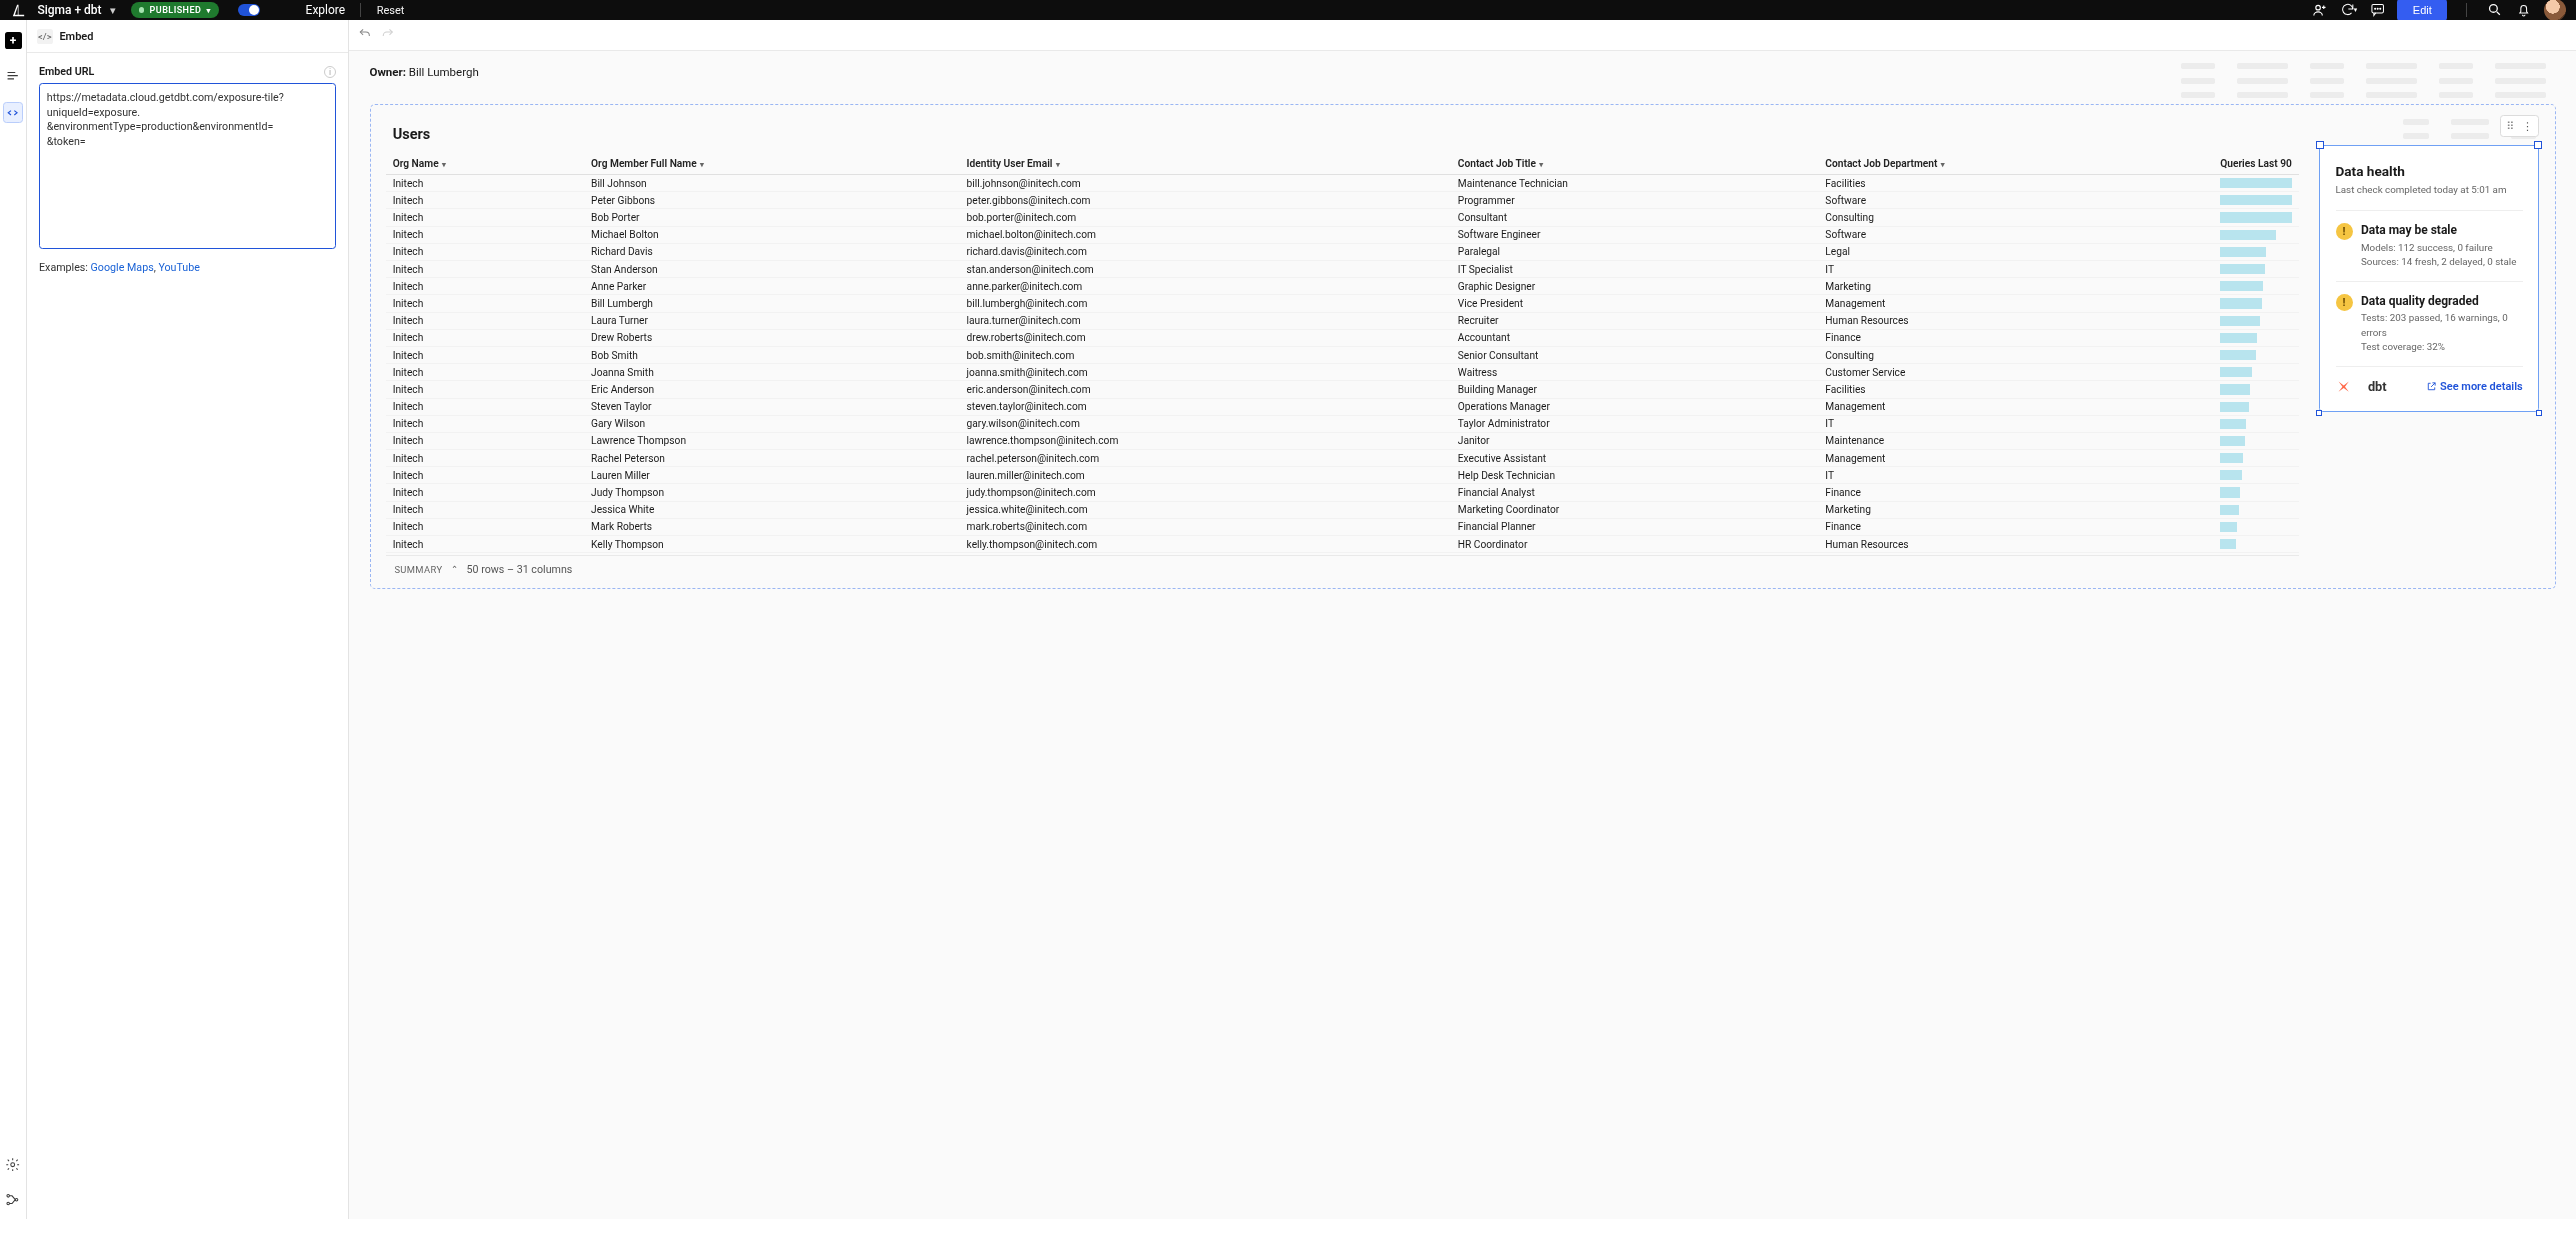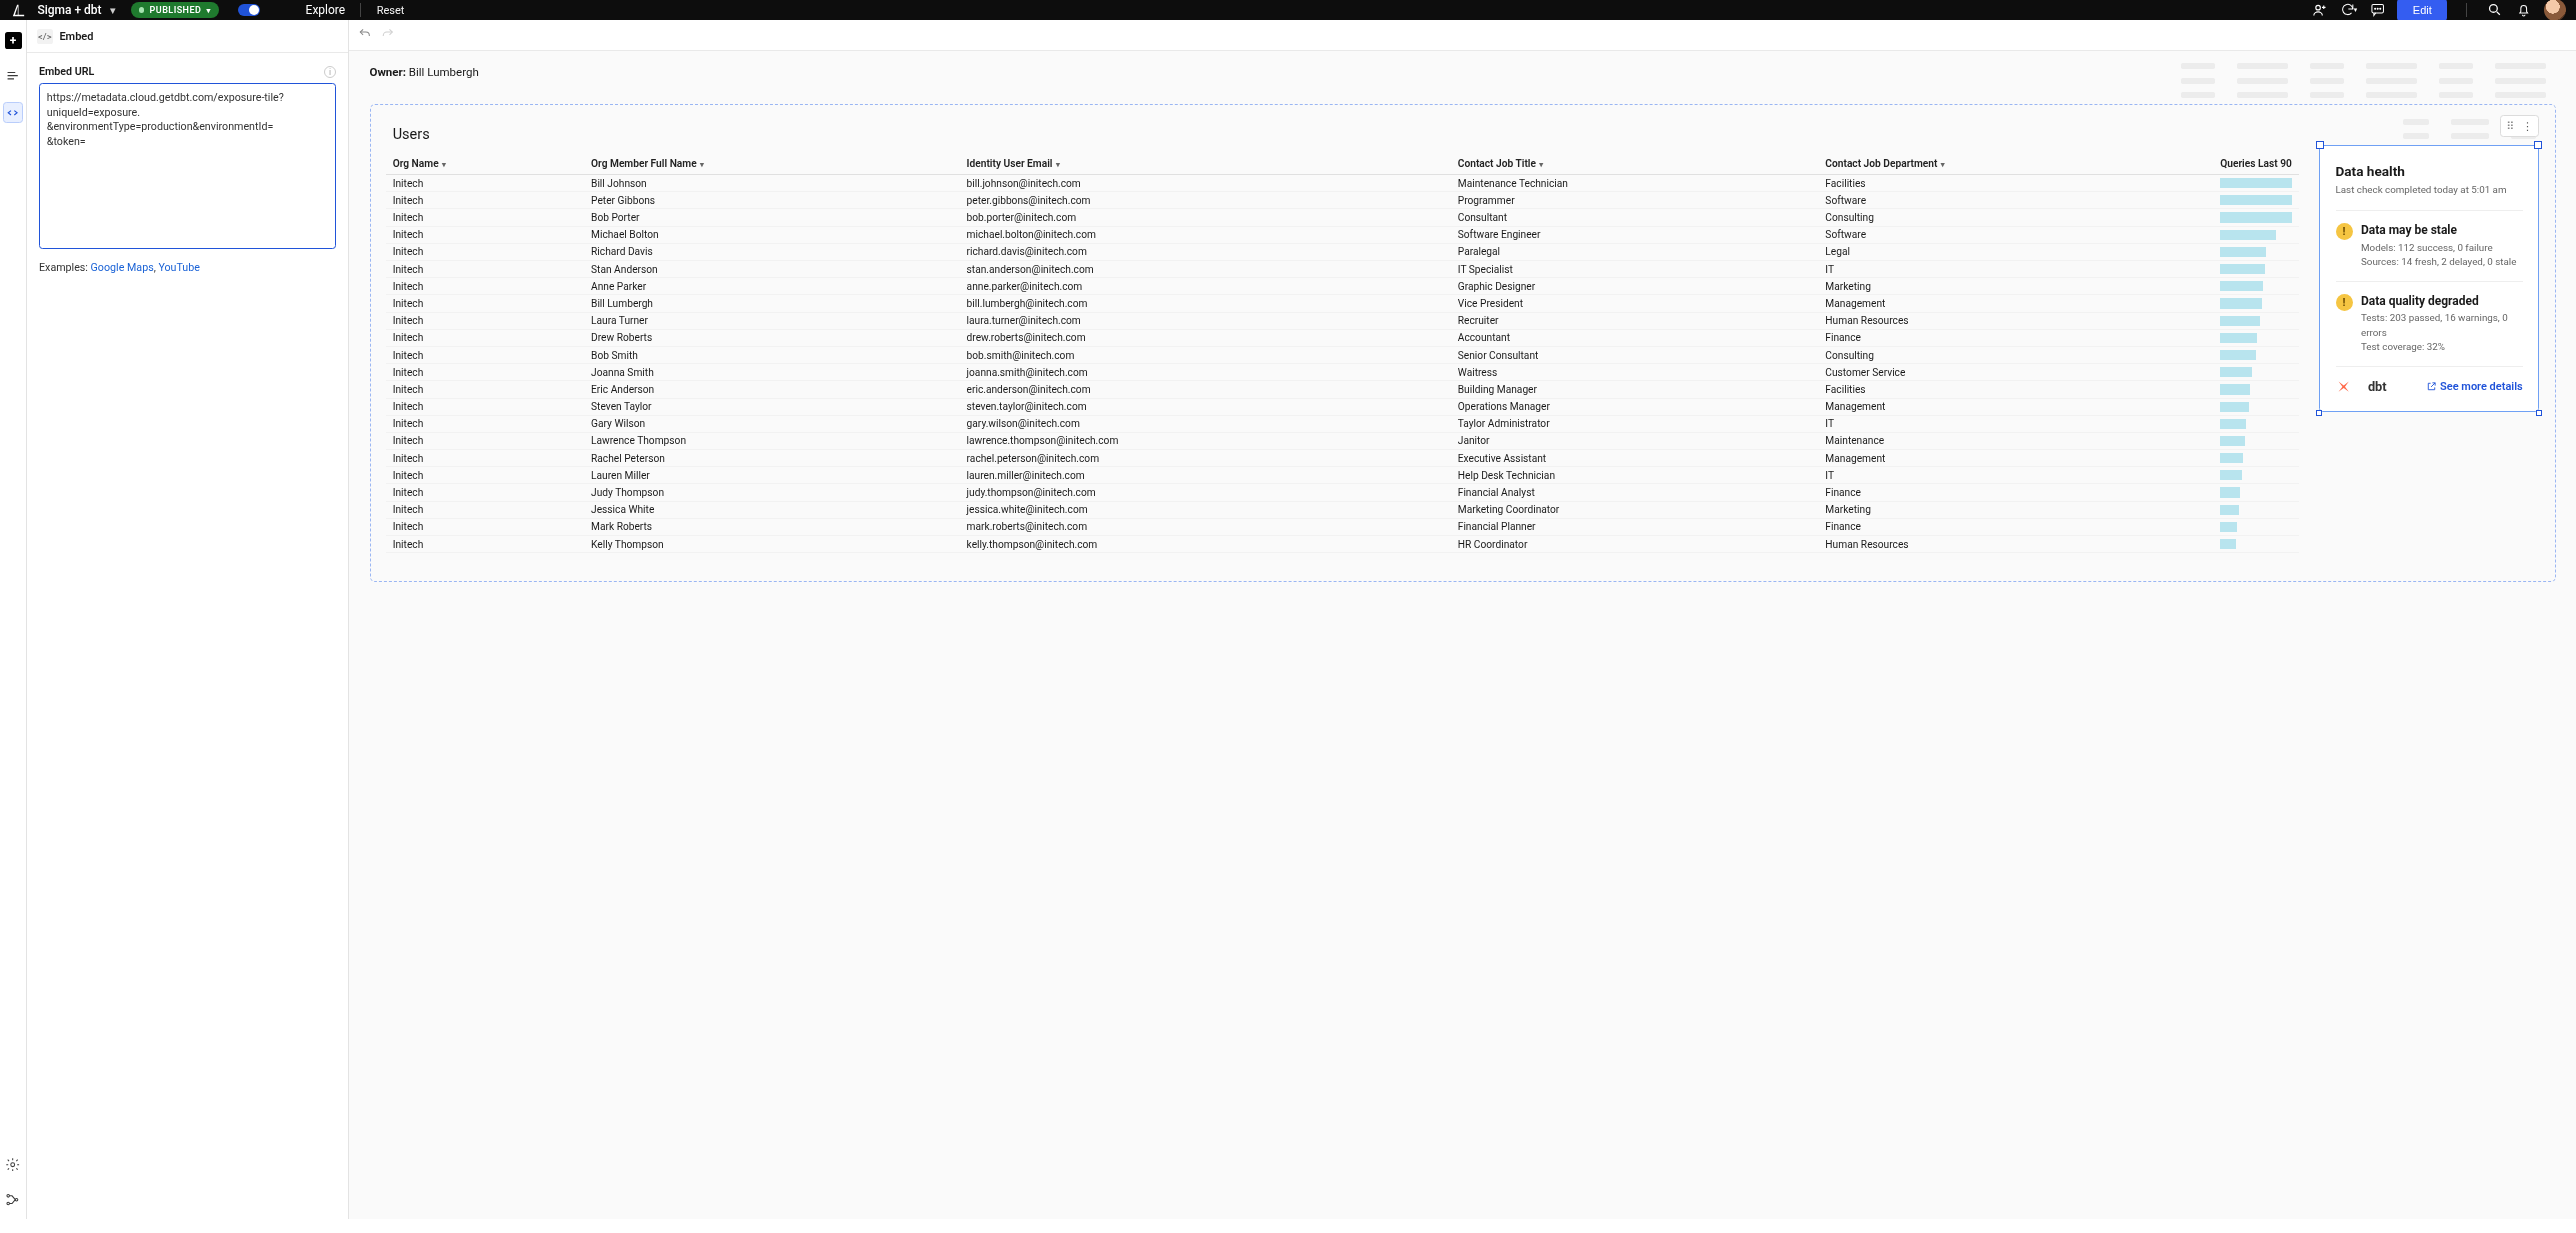--- a/index.html
+++ b/index.html
@@ -56,21 +56,21 @@
 .skeleton-group { position:absolute; right:20.5px; top:12px; width:375px;}
 .skeleton-row { display:flex; gap:22px; margin-bottom:8.5px;}
 .skeleton-bar { height:6px; background:#ececec; border-radius:1.7px;}
 
 .dash-frame { border: 1.7px dashed #9ab6f3; border-radius: 5.1px; margin-top: 25.6px; padding: 20.5px 15.4px 6.8px 15.4px; position: relative; min-height: 478px; }
 .sk2 { position:absolute; right:15.4px; top:13.6px; width:136px;}
 .handle-box { position:absolute; right:15.4px; top:10.2px; background:#fff; border:0.9px solid #dcdcdc; border-radius:3.4px; padding:3.4px 5.1px; display:flex; gap:6.8px; align-items:center; z-index:2;}
 
 .table-wrap { display: flex; gap: 20.5px; }
 .table-card { flex: 1; }
-.card-title { font-size: 14.5px; font-weight: 400; margin-bottom: 10.2px; padding-left: 6.8px; }
+.card-title { font-size: 14.5px; font-weight: 700; margin-bottom: 10.2px; padding-left: 6.8px; }
 
 table { border-collapse: collapse; width: 100%; font-size: 10.2px; }
 th { text-align: left; font-weight: 600; padding: 5.1px 6.8px; border-bottom: 0.9px solid #e0e0e0; color:#222; white-space:nowrap; }
 th .caret { font-size: 7.7px; margin-left: 3.4px; color:#666; }
 td { padding: 2.6px 6.8px; border-bottom: 0.9px solid #f2f2f2; white-space: nowrap; }
 .bar-cell { width: 70px; }
 .bar { height: 10.2px; background: #b8e4ee; }
 
 .summary-row { display: flex; align-items: center; gap: 8.5px; padding: 6.8px 8.5px 5.1px 8.5px; font-size: 10.7px; color: #555; border-top:0.9px solid #e9e9e9; margin-top:1.7px;}
 .summary-label { text-transform: uppercase; letter-spacing:.04em; font-size:9.4px; color:#666;}
@@ -496,20 +496,25 @@
                     <td>Kelly Thompson</td>
                     <td>kelly.thompson@initech.com</td>
                     <td>HR Coordinator</td>
                     <td>Human Resources</td>
                     <td class="bar-cell">
                       <div class="bar" style="width:22%"></div>
                     </td>
                   </tr>
                 </tbody>
             </table>
+            <div class="summary-row">
+              <span class="summary-label">SUMMARY</span>
+              <span style="font-size:8.5px;">⌃</span>
+              <span>50 rows – 31 columns</span>
+            </div>
           </div>
 
           <div class="health-card">
             <span class="hc-corner-bl"></span>
               <span class="hc-corner-br"></span>
             <div class="health-title">Data health</div>
             <div class="health-sub">Last check completed today at 5:01 am</div>
             <div class="hsep"></div>
             <div class="status-row">
               <div class="status-ico">!</div>

